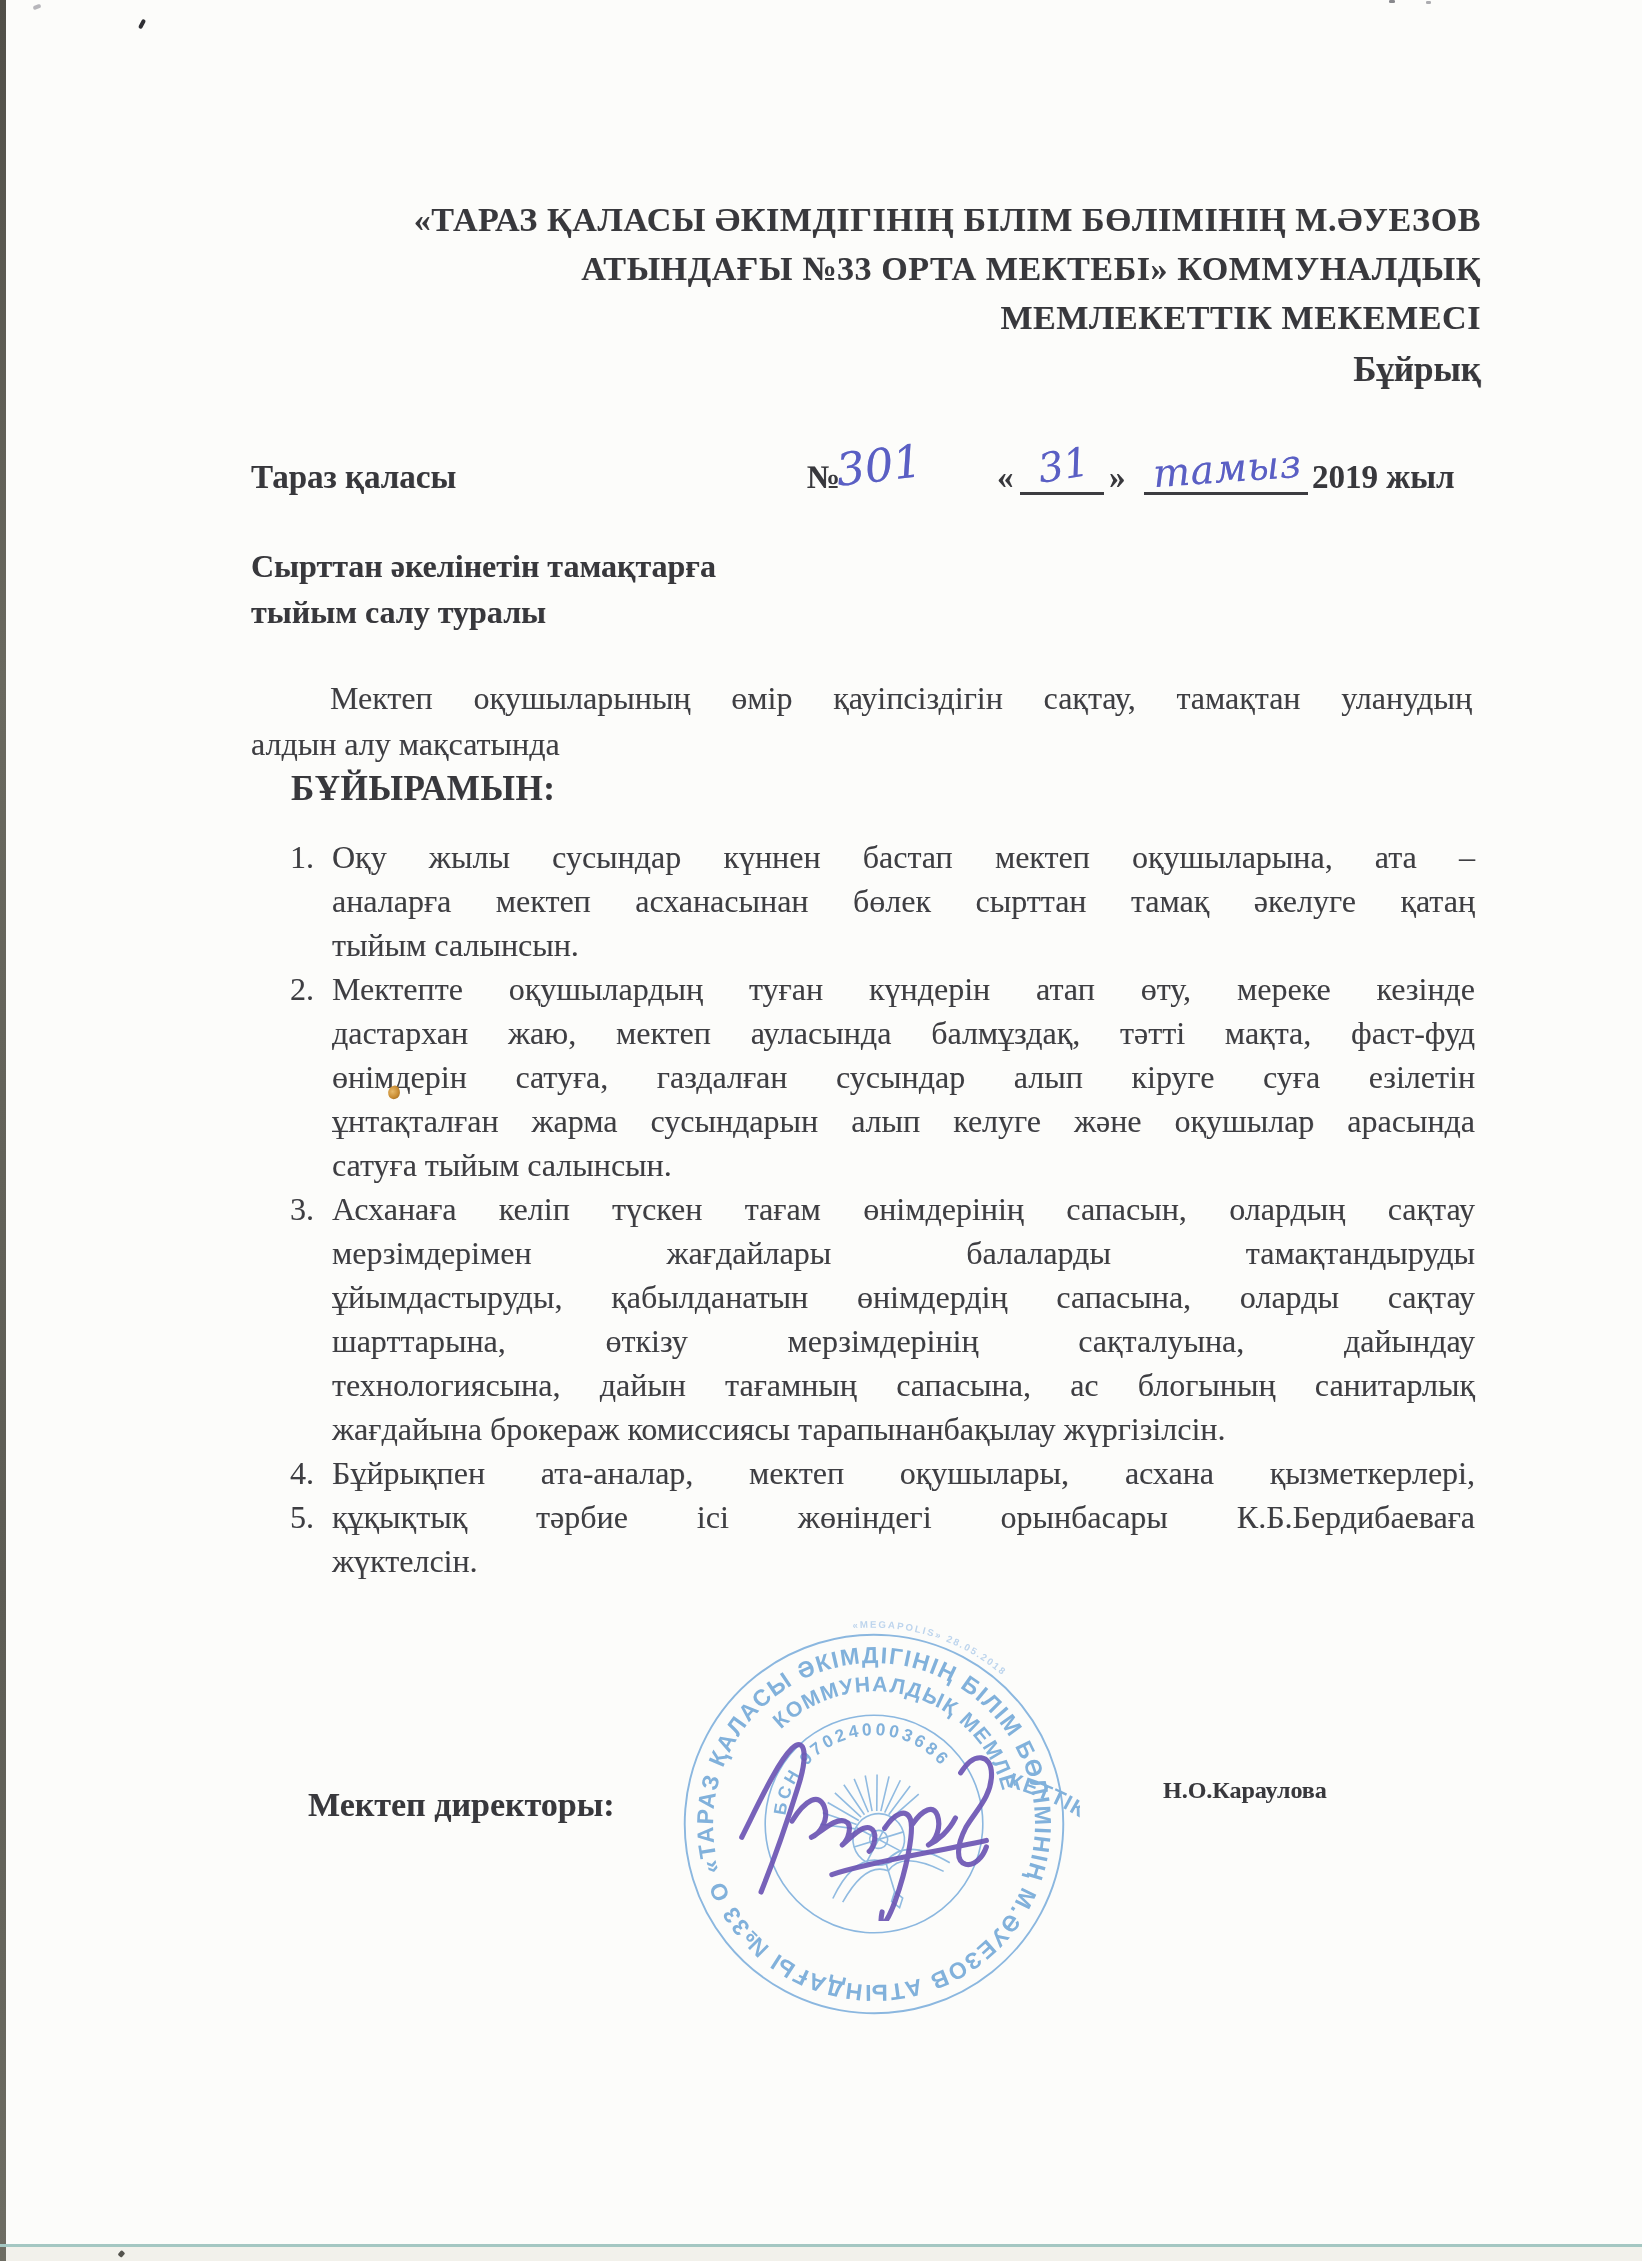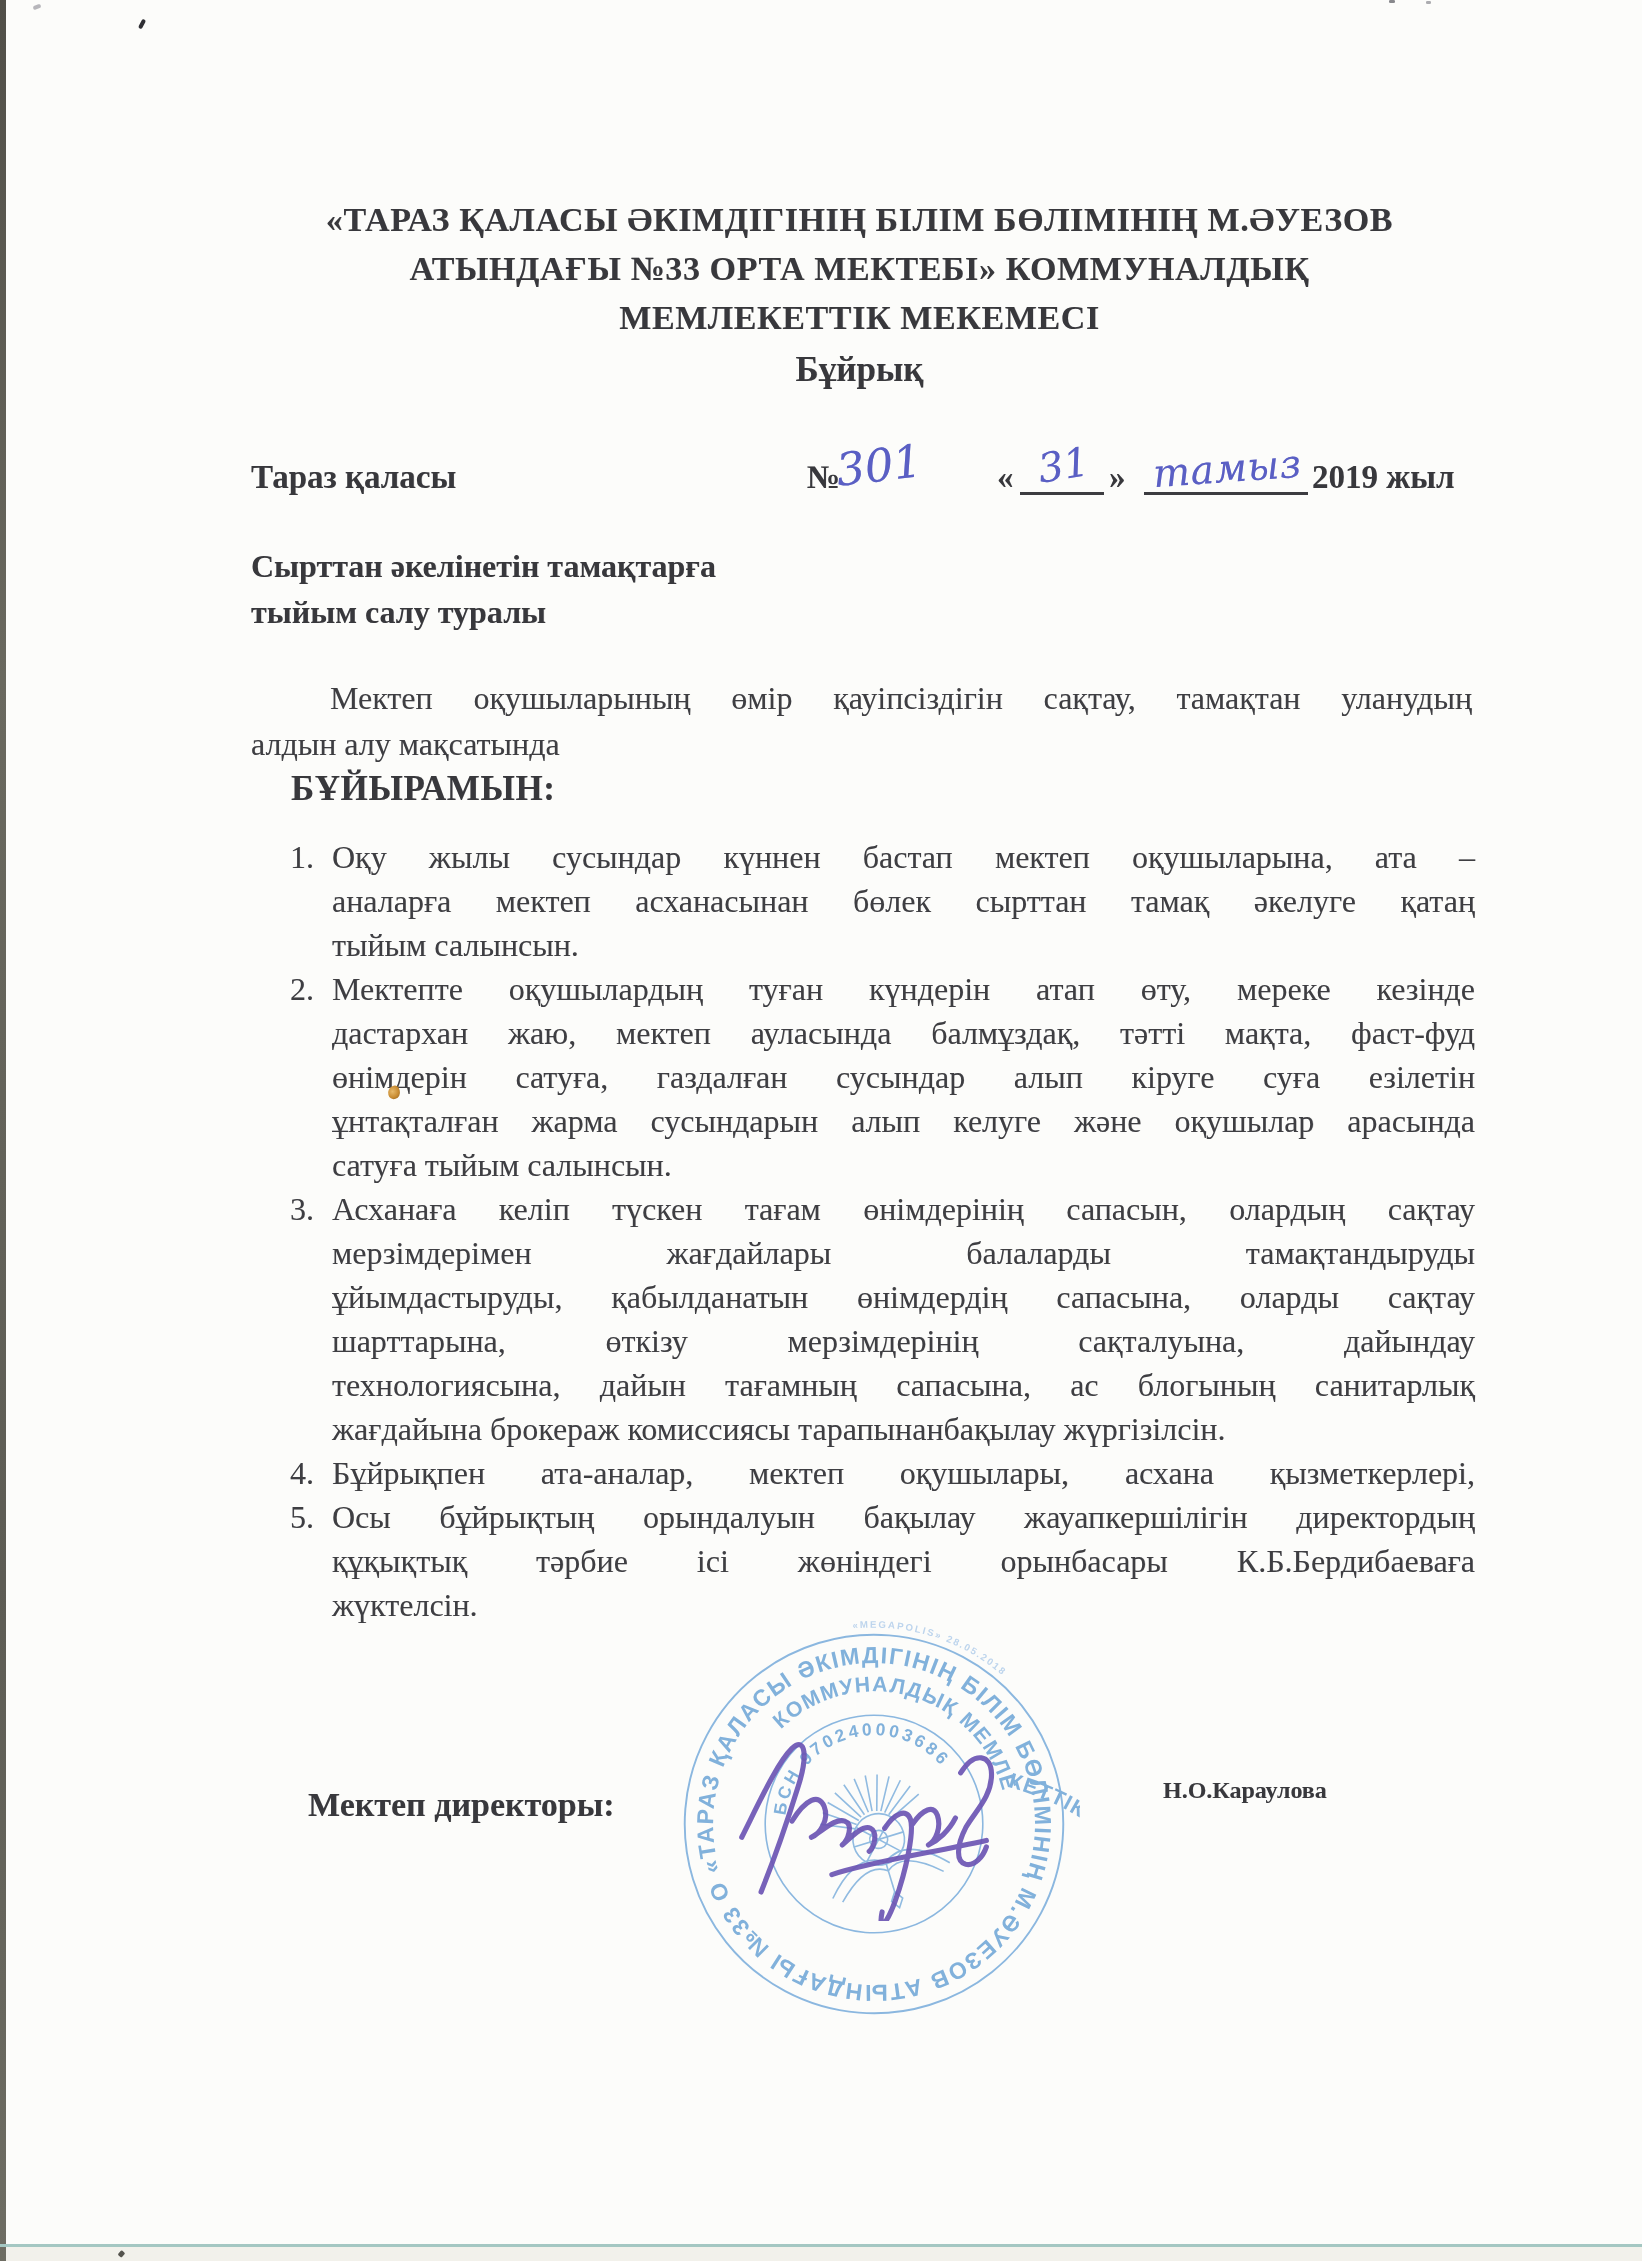--- a/index.html
+++ b/index.html
@@ -2,21 +2,21 @@
 <html style="font-size:10.3px"><head>
 <meta charset="utf-8">
 <style>
   html,body{margin:0;padding:0;background:#e8e8e4;}
   .page{position:relative;width:1643px;height:2261px;background:#fcfcfa;overflow:hidden;
         font-family:"Liberation Serif","DejaVu Serif",serif;color:#3e3e42;}
   .abs{position:absolute;}
   
   .txt{text-shadow:0.3px 0.3px 0.5px rgba(70,70,75,.30);}
   .b{font-weight:bold;color:#38383c;}
-  .center{text-align:center;}
+  .center{text-align:right;}
   
   .org{left:238px;top:195px;width:1243px;font-size:34px;line-height:49px;letter-spacing:0.6px;}
   .doctype{left:238px;top:350px;width:1243px;font-size:35px;}
   
   .meta{left:0;top:451px;width:1643px;height:84px;font-size:33px;}
   .meta .abs{top:7.7px;}
   .hand{font-family:"DejaVu Serif",serif;font-style:italic;color:#5a5fc4;
         text-shadow:0 0 0.6px rgba(90,95,196,.5);}
   .uline{border-bottom:3.2px solid #3c3c40;height:41px;}
   
@@ -110,21 +110,20 @@
       <div class="ln j">шарттарына, өткізу мерзімдерінің сақталуына, дайындау</div>
       <div class="ln j">технологиясына, дайын тағамның сапасына, ас блогының санитарлық</div>
       <div class="ln">жағдайына брокераж комиссиясы тарапынанбақылау жүргізілсін.</div>
     </div>
     <div class="item">
       <span class="num">4.</span>
       <div class="ln j">Бұйрықпен ата-аналар, мектеп оқушылары, асхана қызметкерлері,</div>
     </div>
     <div class="item">
       <span class="num">5.</span>
-      <div class="ln j">Осы бұйрықтың орындалуын бақылау жауапкершілігін директордың</div>
       <div class="ln j">құқықтық тәрбие ісі жөніндегі орынбасары К.Б.Бердибаеваға</div>
       <div class="ln">жүктелсін.</div>
     </div>
   </div>
 
   <div class="abs role txt b">Мектеп директоры:</div>
   <div class="abs name txt b">Н.О.Караулова</div>
 
   <svg class="abs stamp" width="412" height="412" viewBox="0 0 640 640">
     <defs>

